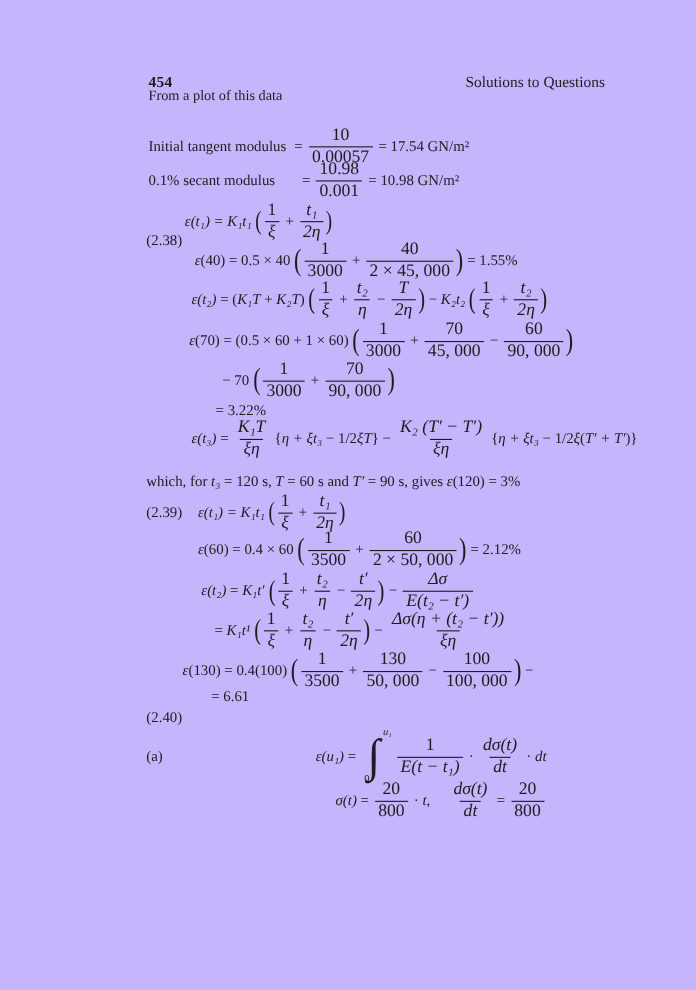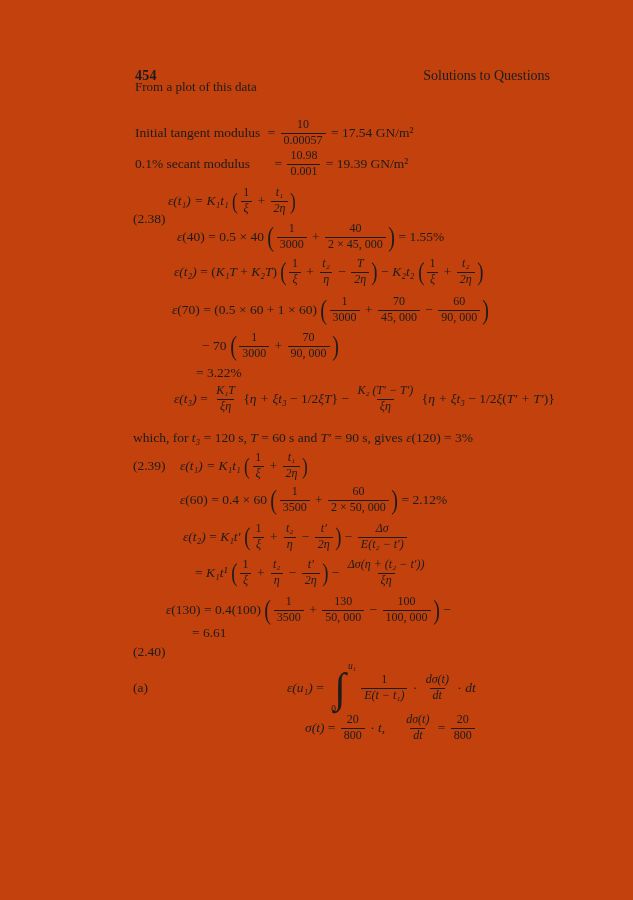--- a/index.html
+++ b/index.html
@@ -1,27 +1,27 @@
 <!DOCTYPE html>
 <html><head>
 <meta charset="utf-8">
 <style>
   html,body{margin:0;padding:0;background:#ffffff;}
-  .page{position:relative;width:633px;height:900px;background:#c2410c;
+  .page{position:relative;width:633px;height:900px;background:#c4b5fd;
         font-family:"Liberation Serif",serif;color:#1c1c1c;overflow:hidden;}
   .pnum{position:absolute;left:135px;top:68px;font-size:14px;font-weight:bold;letter-spacing:.3px;}
   .ptitle{position:absolute;right:83px;top:68px;font-size:14px;}
   .intro{position:absolute;left:135px;top:79px;font-size:13px;}
   .line{position:absolute;display:flex;align-items:center;font-size:13.5px;line-height:1.2;}
   .tk{white-space:pre;}
   .it{font-style:italic;}
   .rm{font-style:normal;}
   .sp{display:inline-block;}
   .frac{display:inline-flex;flex-direction:column;align-items:center;text-align:center;
-        font-size:12px;line-height:1.15;margin:0 2px;}
+        font-size:16px;line-height:1.15;margin:0 2px;}
   .frac .num{padding:0 3px 0.5px;white-space:pre;}
   .frac .den{border-top:1px solid #1c1c1c;padding:0.5px 3px 0;white-space:pre;}
   .big{display:inline-block;line-height:1;font-weight:300;transform:scaleX(.72);margin:0 -1px;}
   .intg{position:relative;display:inline-block;width:24px;height:46px;margin:0 3px;}
   .isign{position:absolute;left:4px;top:50%;transform:translateY(-50%);font-size:42px;line-height:1;font-weight:300;}
   .ihi{position:absolute;top:-4px;right:-2px;font-size:9.5px;}
   .ilo{position:absolute;bottom:-4px;left:1px;font-size:9.5px;}
 </style>
 </head>
 <body>
@@ -42,21 +42,21 @@
         <span class="tk rm"> = 17.54 GN/m²</span>
       </div>
       <div class="line" style="left: 135px; top: 149px; height: 30px;">
         <span class="tk rm">0.1% secant modulus </span>
         <span class="sp" style="width: 21px;"></span>
         <span class="tk rm">= </span>
         <span class="frac">
           <span class="num rm">10.98</span>
           <span class="den rm">0.001</span>
         </span>
-        <span class="tk rm"> = 19.39 GN/m²</span>
+        <span class="tk rm"> = 10.98 GN/m²</span>
       </div>
       <div class="line" style="left: 133px; top: 192px; height: 30px; margin-top: 12px;">
         <span class="tk rm">(2.38)</span>
       </div>
       <div class="line" style="left: 168px; top: 186px; height: 30px;">
         <span class="tk it">ε(t₁) = K₁t₁ </span>
         <span class="big" style="font-size: 24px;">(</span>
         <span class="frac">
           <span class="num rm">1</span>
           <span class="den it">ξ</span>

